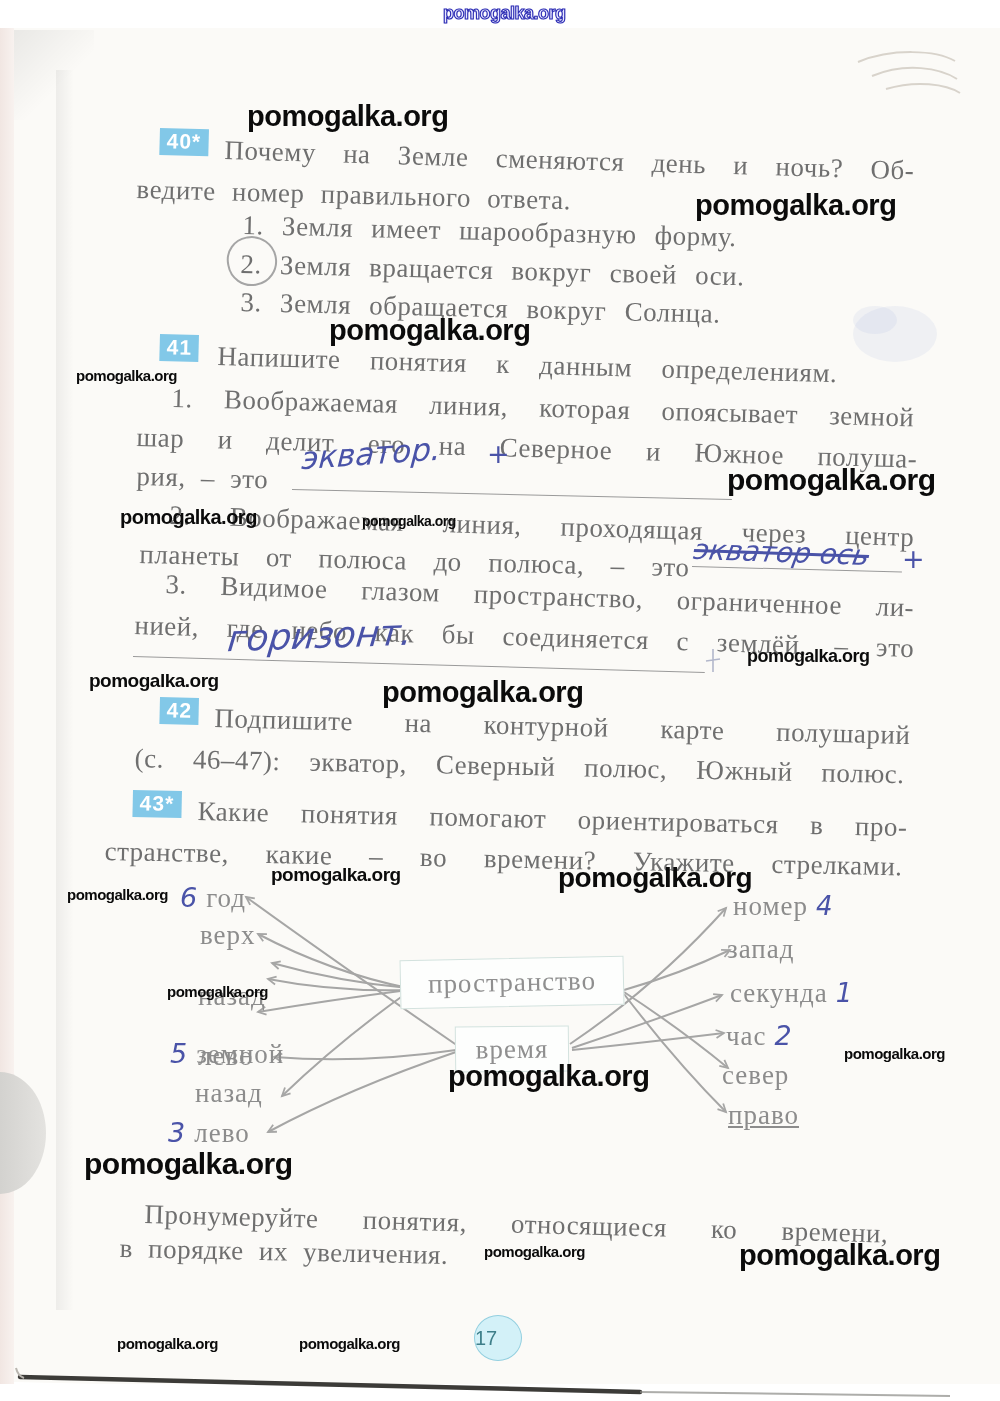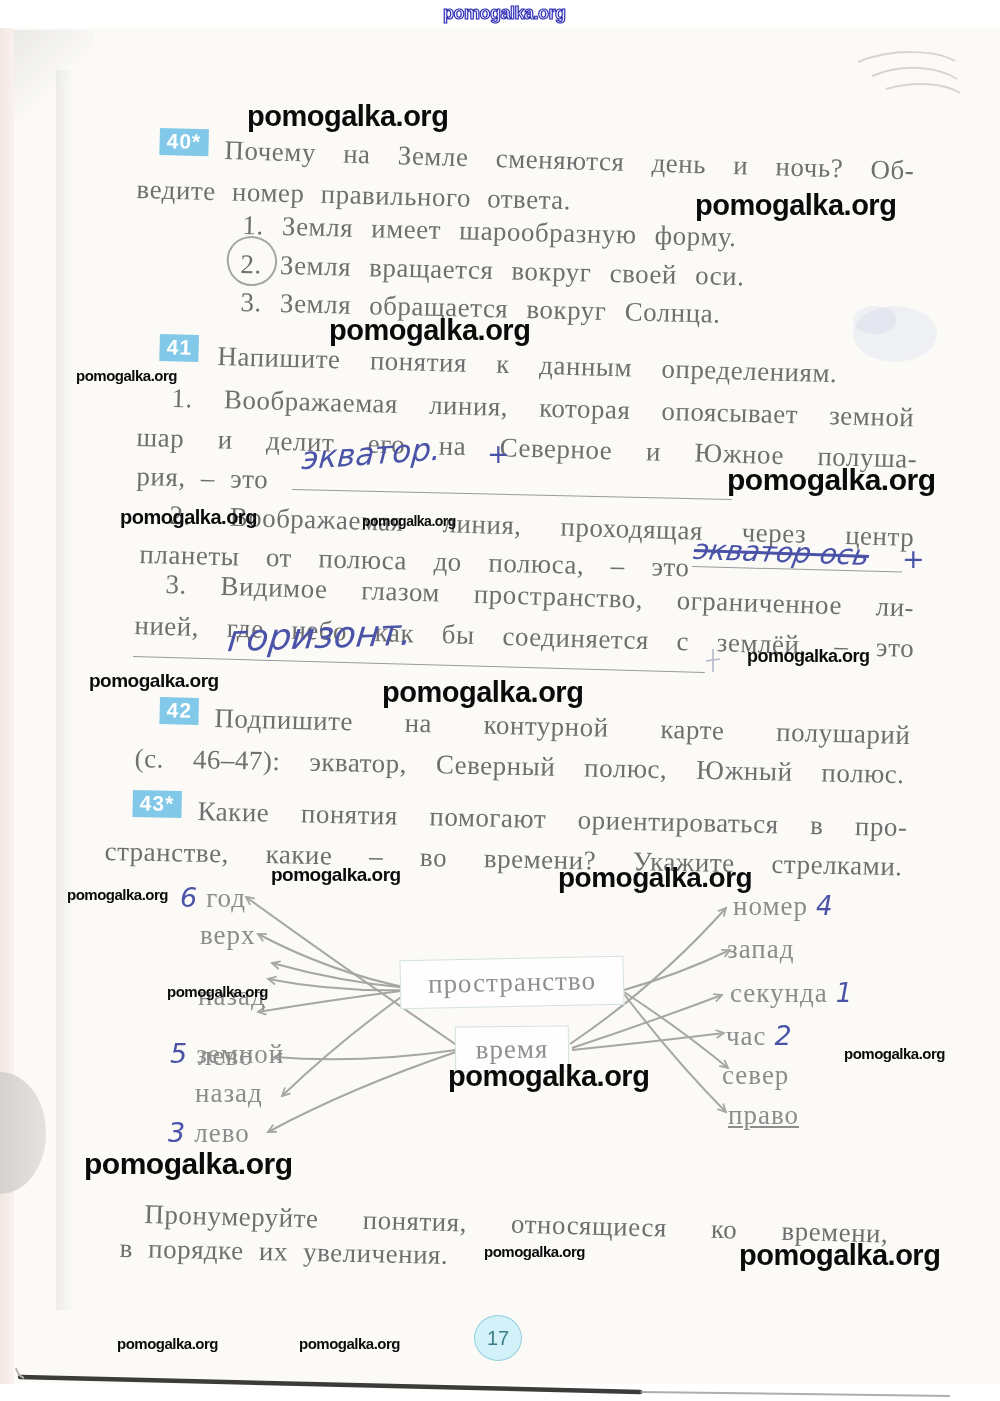--- a/index.html
+++ b/index.html
@@ -25,21 +25,21 @@
   
   .hw{position:absolute;font-family:"DejaVu Sans",sans-serif;font-style:italic;
       color:#4a53a8;transform-origin:left top;white-space:nowrap;}
   .ans-line{position:absolute;border-top:1.5px solid #9a9a9a;transform-origin:left top;}
   .pencil-circle{position:absolute;border:2px solid #a5a5a5;border-radius:50%;transform-origin:center;}
   
   .wm{position:absolute;font-family:"Liberation Sans",sans-serif;font-weight:bold;
       color:#0b0b0b;white-space:nowrap;letter-spacing:-.5px;}
   .wm-blue{color:#e9e9ff;-webkit-text-stroke:1.1px #2d2db4;text-shadow:0 0 1px #2d2db4;}
   .pagenum{position:absolute;width:46px;height:44px;border-radius:50%;background:#d3f1f8;
-           border:1px solid #93cfdf;display:flex;align-items:center;justify-content:center;
+           border:1px solid #93cfdf;display:flex;align-items:center;justify-content:flex-start;
            font-family:"Liberation Sans",sans-serif;font-size:20px;color:#3e7f8a;}
   svg{position:absolute;left:0;top:0;}
 </style>
 </head>
 <body>
 
 <div id="stage">
 
   <div id="paper"></div>
 

